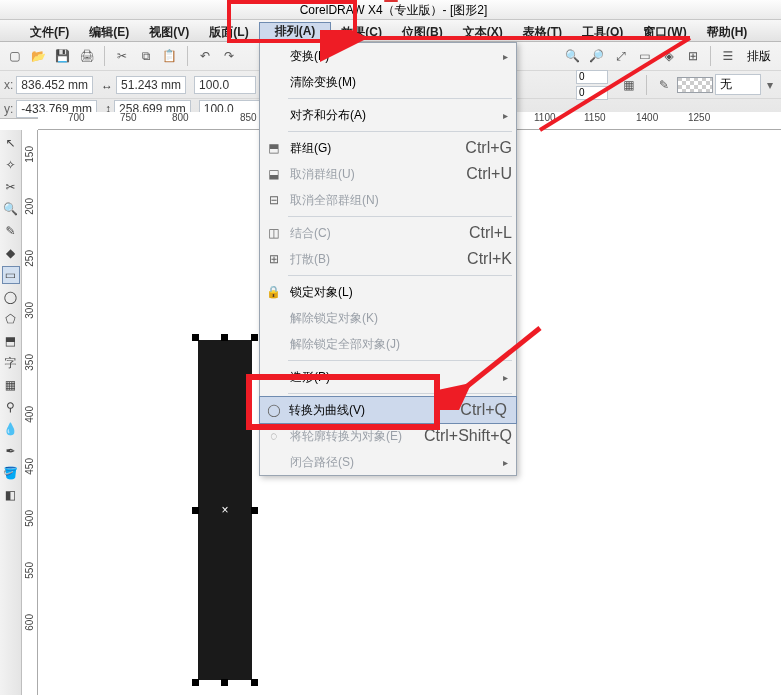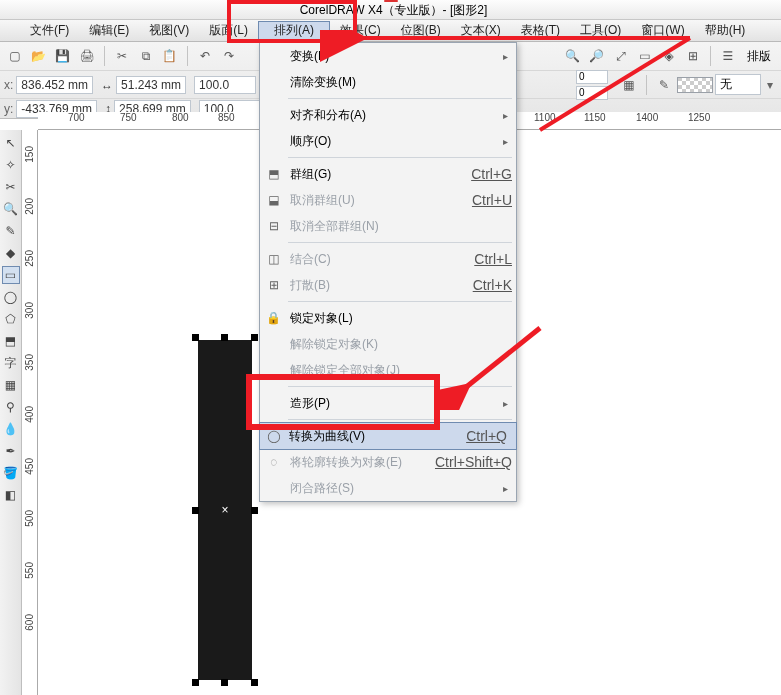--- a/index.html
+++ b/index.html
@@ -1,19 +1,19 @@
 <!DOCTYPE html>
 <html><head>
 <meta charset="utf-8">
 <style>
 * { margin: 0; padding: 0; box-sizing: border-box; font-family: "Microsoft YaHei", Arial, sans-serif; font-size: 12px; }
 body { background: #fff; width: 781px; height: 695px; overflow: hidden; position: relative; }
 .title-bar { height: 20px; background: linear-gradient(#fdfdfd,#eaeaea); border-bottom: 1px solid #c7c7c7; display: flex; align-items: center; padding-left: 6px; flex-direction: column; }
 .title-bar img, .title-icon { width: 14px; height: 14px; margin-right: 6px; background: #d33; border-radius: 2px; }
-.menu-bar { height: 22px; background: linear-gradient(#f7f7f7,#e3e3e3); border-bottom: 1px solid #b9b9b9; display: flex; align-items: center; padding-left: 20px; }
+.menu-bar { height: 22px; background: linear-gradient(#f7f7f7,#e3e3e3); border-bottom: 1px solid #b9b9b9; display: flex; align-items: flex-end; padding-left: 20px; font-weight: bold; }
 .menu-item { padding: 0 10px; display: flex; align-items: center; cursor: default; color: #222; }
 .menu-item.open { background: #cdd9ec; border: 1px solid #6f8bb0; padding: 0 15px; }
 .toolbars { background: linear-gradient(#f4f4f4,#e6e6e6); border-bottom: 1px solid #bcbcbc; }
 .tb-row { height: 28px; display: flex; align-items: center; padding: 0 4px; gap: 2px; }
 .tb-row + .tb-row { border-top: 1px solid #d7d7d7; }
 .tb-btn { width: 22px; height: 22px; display: flex; align-items: center; justify-content: center; color: #555; border: 1px solid transparent; }
 .tb-sep { width: 1px; height: 20px; background: #c3c3c3; margin: 0 4px; }
 .prop-pair { display: flex; align-items: center; gap: 3px; font-size: 11px; color: #333; }
 .prop-label { color: #666; }
 .prop-val { background: #fff; border: 1px solid #bfc7d0; padding: 1px 4px; min-width: 62px; }
@@ -23,21 +23,21 @@
 .ruler-left .tick { position: absolute; left: 2px; font-size: 10px; color: #444; writing-mode: vertical-rl; transform: rotate(180deg); }
 .toolbox { position: absolute; left: 0; top: 130px; width: 22px; bottom: 0; background: linear-gradient(90deg,#f2f2f2,#e4e4e4); border-right: 1px solid #bebebe; display: flex; flex-direction: column; align-items: center; padding-top: 4px; gap: 4px; }
 .tool-btn { width: 18px; height: 18px; display: flex; align-items: center; justify-content: center; color: #444; }
 .tool-btn.sel { border: 1px solid #6f8bb0; background: #d3e0f0; }
 .canvas { position: absolute; left: 38px; top: 130px; right: 0; bottom: 0; background: #fff; }
 .shape-rect { position: absolute; left: 160px; top: 210px; width: 54px; height: 340px; background: #1a1a1a; }
 .handle { position: absolute; width: 7px; height: 7px; background: #000; }
 .dropdown { position: absolute; left: 259px; top: 42px; width: 258px; background: #f3f3f3; border: 1px solid #9aa5b2; box-shadow: 2px 2px 6px rgba(0,0,0,.25); }
 .dd-item { height: 26px; display: flex; align-items: center; padding: 0 4px 0 30px; position: relative; cursor: default; }
 .dd-item.sub::after { content: "▸"; position: absolute; right: 8px; color: #666; font-size: 10px; }
-.dd-item .sc { margin-left: auto; color: #555; font-size: 14px; text-decoration: underline; }
+.dd-item .sc { margin-left: auto; color: #555; font-size: 16px; }
 .dd-item.disabled { color: #9aa0a8; }
 .dd-item.hover { background: #cdd9ec; border: 1px solid #6f8bb0; margin: -1px; padding: 0 9px 0 29px; height: 28px; }
 .dd-sep { height: 1px; background: #cfd4da; margin: 3px 4px 3px 28px; }
 .dd-ico { position: absolute; left: 6px; width: 16px; height: 16px; display: flex; align-items: center; justify-content: center; color: #666; font-size: 12px; }
 .annot-box1 { position: absolute; left: 227px; top: 0px; width: 130px; height: 43px; border: 4px solid #ee1c25; pointer-events: none; }
 .annot-box2 { position: absolute; left: 246px; top: 374px; width: 194px; height: 56px; border: 6px solid #ee1c25; pointer-events: none; }
 svg.arrow { position: absolute; pointer-events: none; }
 .zoom-dd { background:#fff; border:1px solid #bfc7d0; padding:1px 4px; min-width:46px; }
 .fill-swatch { width: 36px; height: 16px; border: 1px solid #9aa0a8; background: repeating-conic-gradient(#ccc 0 25%, #fff 0 50%) 0/8px 8px; display: inline-block; }
 .spinner-pair { display:flex; flex-direction:column; gap:2px; }
@@ -126,21 +126,21 @@
     <div class="prop-pair" style="margin-left:6px;">
       <span class="prop-val">100.0</span>
     </div>
   </div>
 </div>
 
 <div class="ruler-top">
   <span class="tick" style="left:30px">700</span>
   <span class="tick" style="left:82px">750</span>
   <span class="tick" style="left:134px">800</span>
-  <span class="tick" style="left:180px">850</span>
+  <span class="tick" style="left:202px">850</span>
   <span class="tick" style="left:496px">1100</span>
   <span class="tick" style="left:546px">1150</span>
   <span class="tick" style="left:598px">1400</span>
   <span class="tick" style="left:650px">1250</span>
 </div>
 <div class="ruler-left">
   <span class="tick" style="top:16px">150</span>
   <span class="tick" style="top:68px">200</span>
   <span class="tick" style="top:120px">250</span>
   <span class="tick" style="top:172px">300</span>
@@ -189,23 +189,20 @@
 <div class="dropdown">
   <div class="dd-item sub">
       <span>变换(F)</span>
     </div>
   <div class="dd-item">
       <span>清除变换(M)</span>
     </div>
   <div class="dd-sep"></div>
   <div class="dd-item sub">
       <span>对齐和分布(A)</span>
-    </div>
-  <div class="dd-item sub">
-      <span>顺序(O)</span>
     </div>
   <div class="dd-sep"></div>
   <div class="dd-item">
       <span class="dd-ico">⬒</span>
       <span>群组(G)</span>
       <span class="sc">Ctrl+G</span>
     </div>
   <div class="dd-item disabled">
       <span class="dd-ico">⬓</span>
       <span>取消群组(U)</span>

